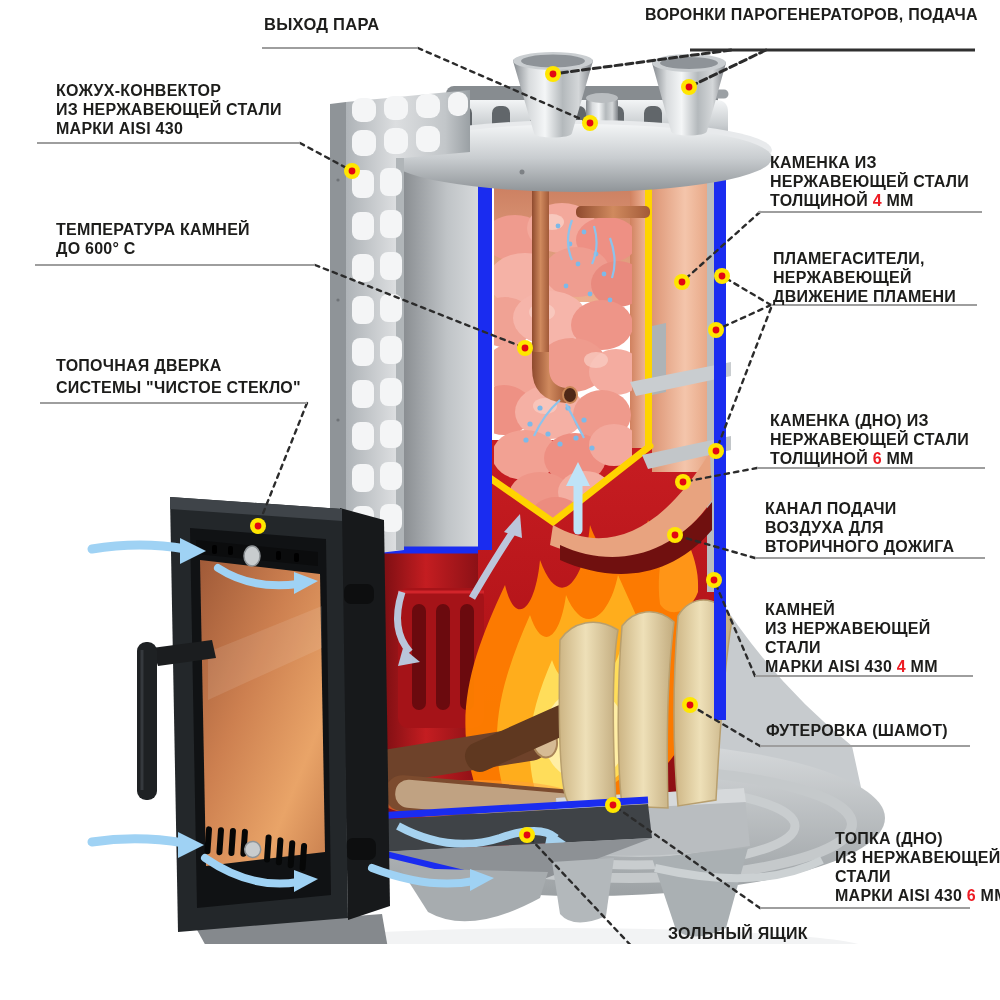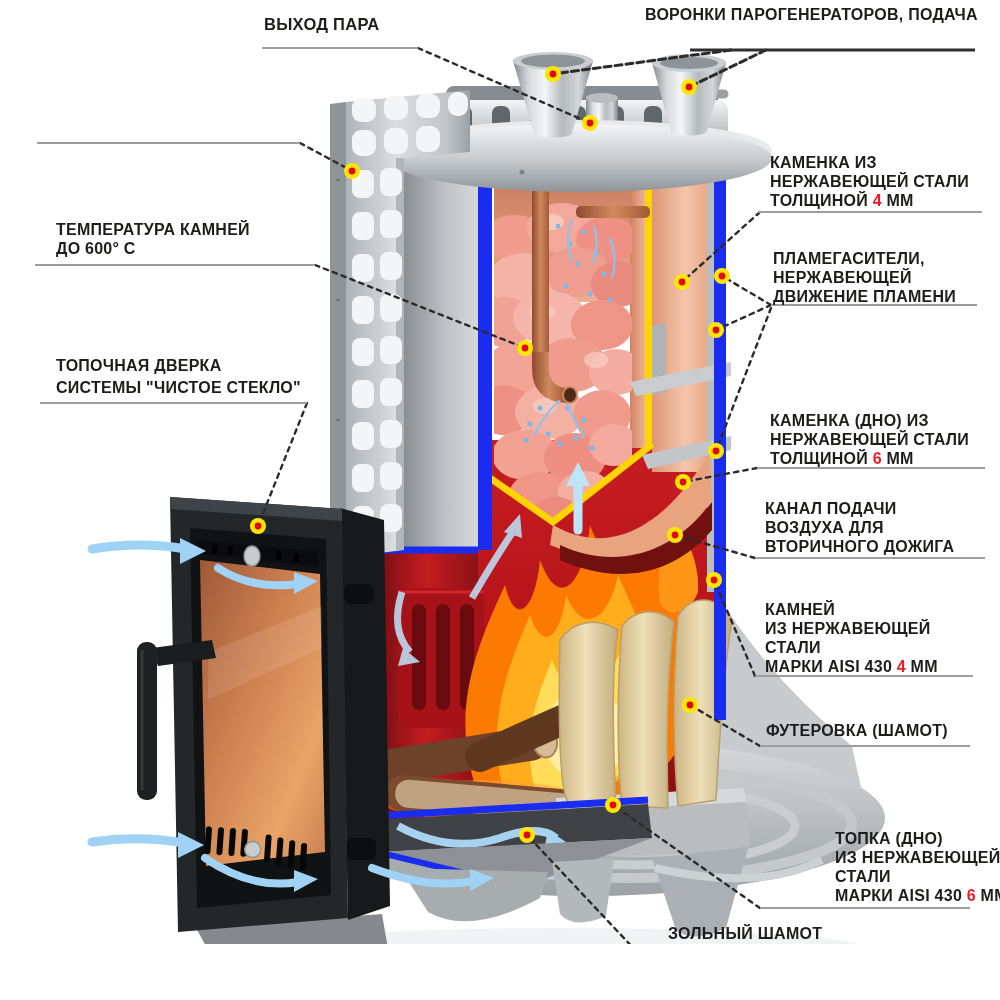--- a/index.html
+++ b/index.html
@@ -504,20 +504,25 @@
 </svg>
 
 <div class="callout co-steam" style="left:264px;top:15px">
   <div>ВЫХОД ПАРА</div>
 </div>
 
 <div class="callout" style="left:645px;top:5px">
   <div>ВОРОНКИ ПАРОГЕНЕРАТОРОВ, ПОДАЧА</div>
 </div>
 
+<div class="callout" style="left:56px;top:81px">
+  <div>КОЖУХ-КОНВЕКТОР</div>
+  <div>ИЗ НЕРЖАВЕЮЩЕЙ СТАЛИ</div>
+  <div>МАРКИ AISI 430</div>
+</div>
 
 <div class="callout" style="left:56px;top:220px">
   <div>ТЕМПЕРАТУРА КАМНЕЙ</div>
   <div>ДО 600° C</div>
 </div>
 
 <div class="callout co-door" style="left:56px;top:355px">
   <div>ТОПОЧНАЯ ДВЕРКА</div>
   <div>СИСТЕМЫ "ЧИСТОЕ СТЕКЛО"</div>
 </div>
@@ -558,16 +563,16 @@
 </div>
 
 <div class="callout" style="left:835px;top:829px">
   <div>ТОПКА (ДНО)</div>
   <div>ИЗ НЕРЖАВЕЮЩЕЙ</div>
   <div>СТАЛИ</div>
   <div><span>МАРКИ AISI 430 </span><span class="hl">6</span><span> ММ</span></div>
 </div>
 
 <div class="callout" style="left:668px;top:924px">
-  <div>ЗОЛЬНЫЙ ШАМОТ</div>
+  <div>ЗОЛЬНЫЙ ЯЩИК</div>
 </div>
 
 </div>
 
 </body></html>

